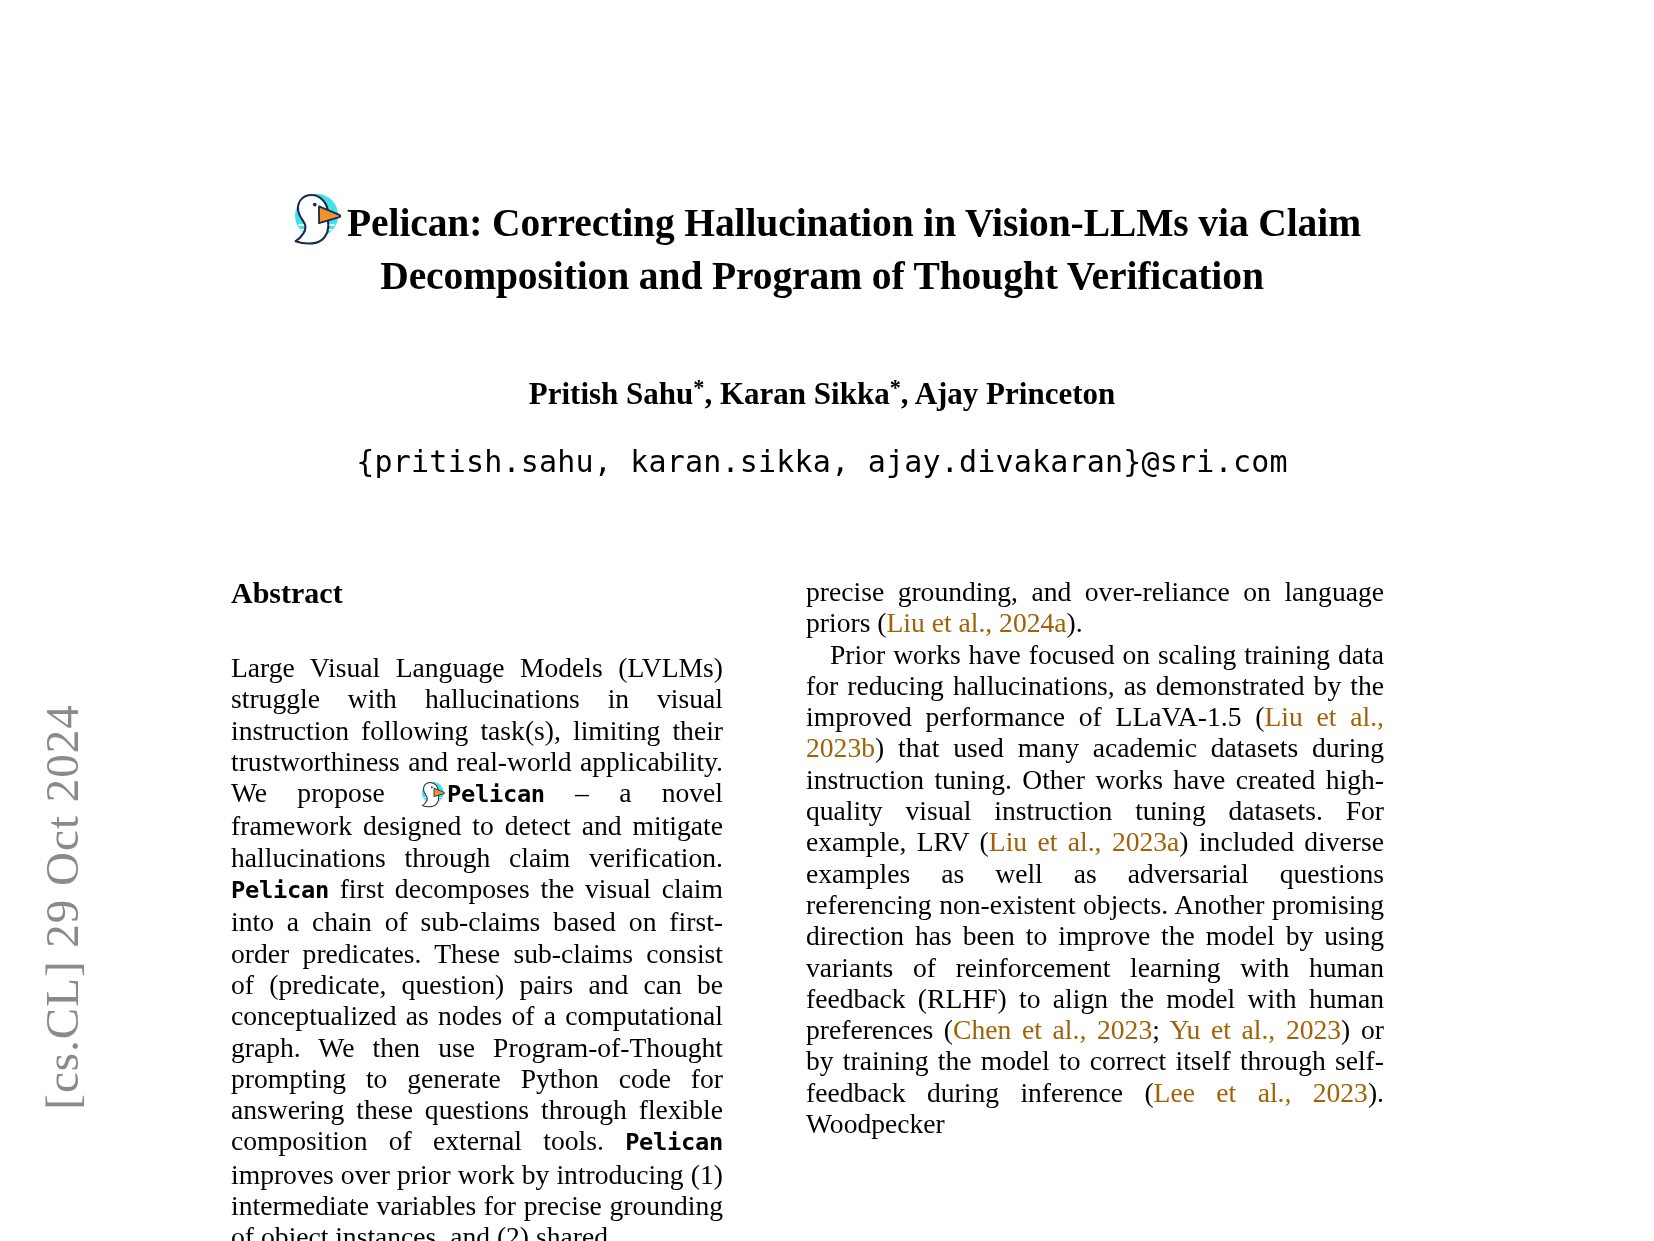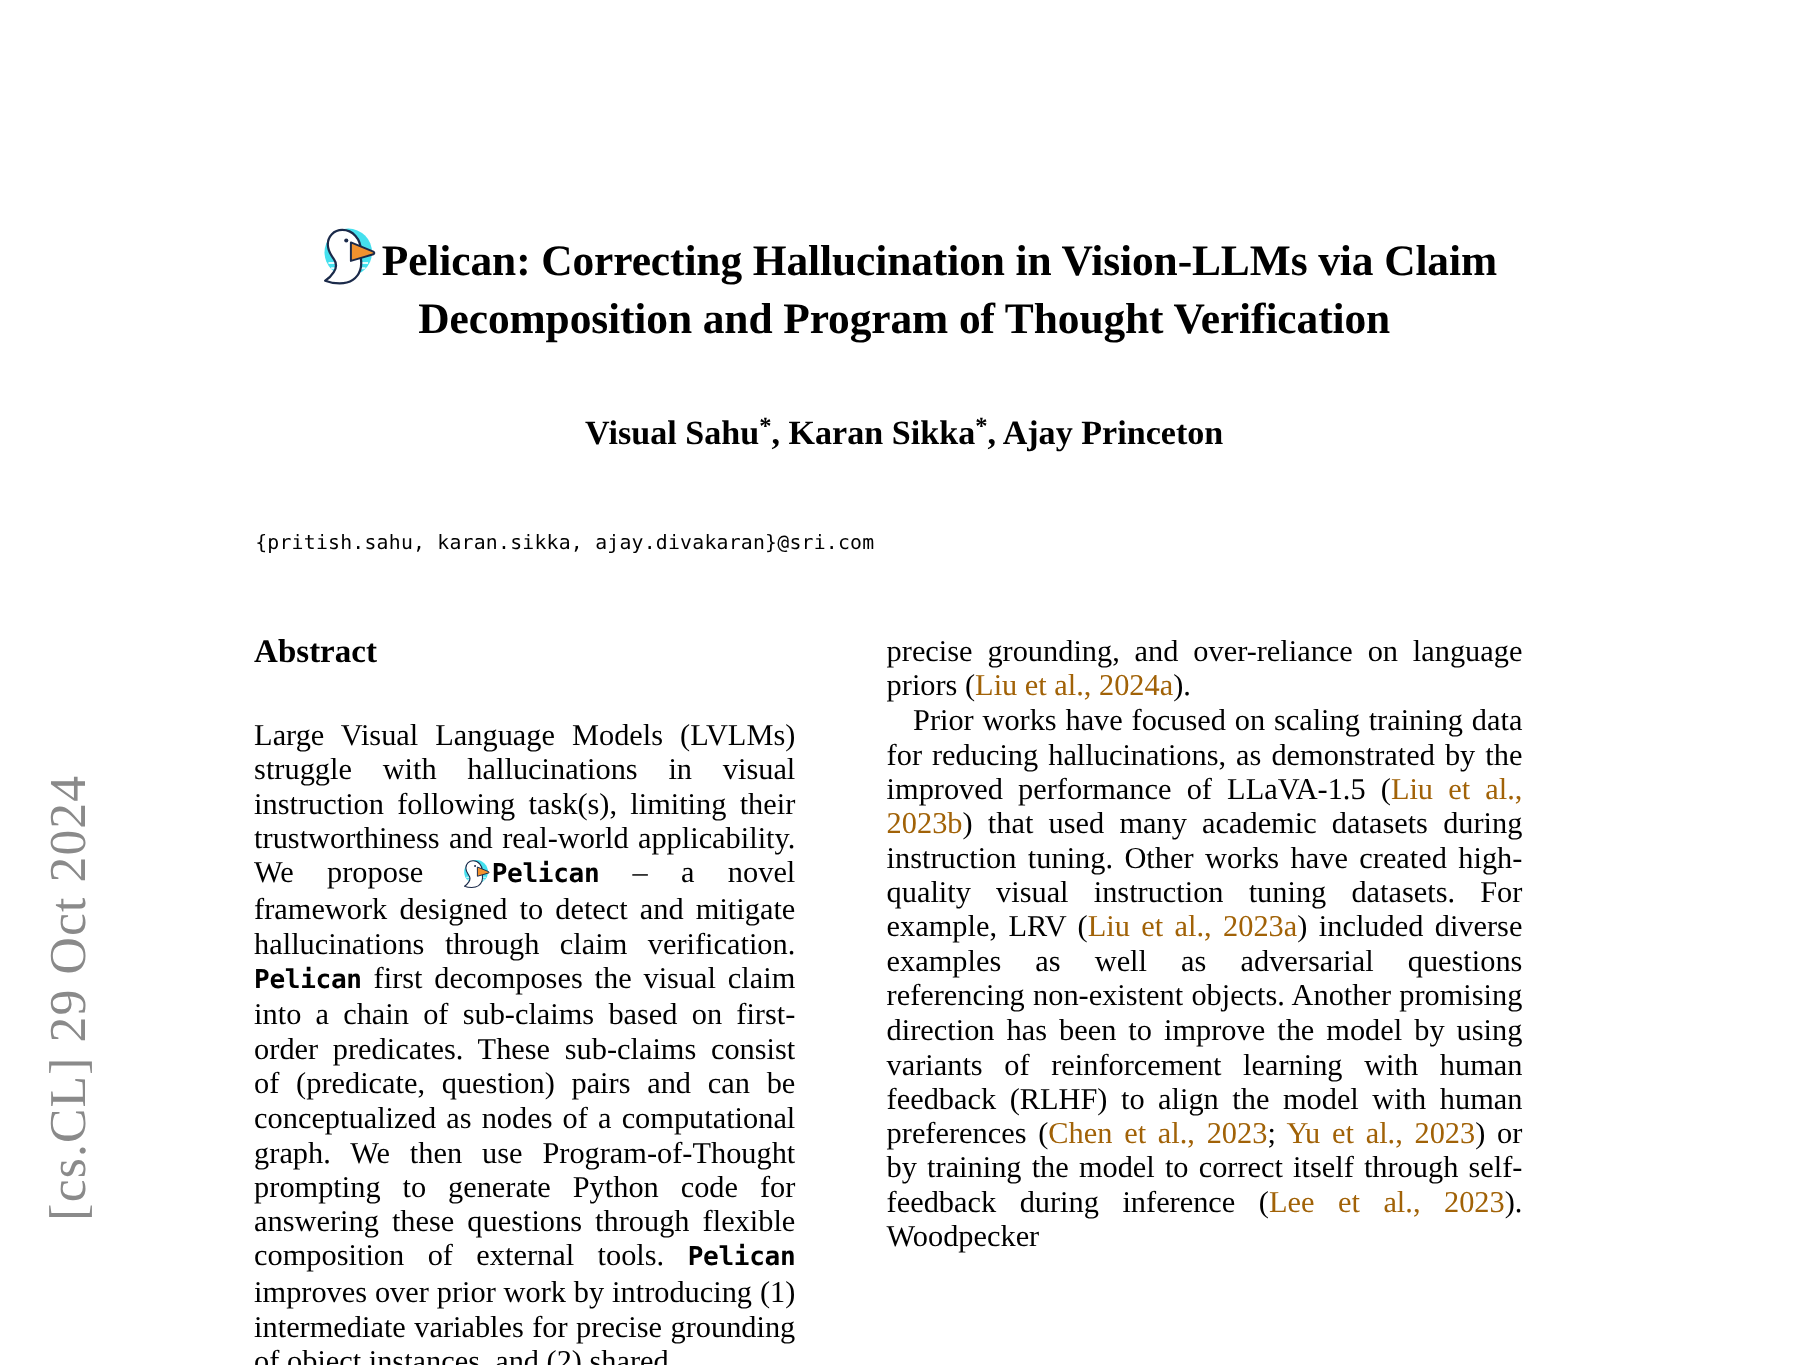--- a/index.html
+++ b/index.html
@@ -38,21 +38,21 @@
     left: 0;
     top: 0;
     width: 1654px;
     height: 1241px;
   }
 
   
   #title-block {
     position: absolute;
     left: 232px;
-    top: 202px;
+    top: 188px;
     width: 1180px;
     text-align: center;
   }
   #title-line-wrap {
     display: block;
     font-size: 39.5px;
     font-weight: bold;
     line-height: 52px;
     letter-spacing: -0.1px;
   }
@@ -88,25 +88,25 @@
     top: 416px;
     width: 1180px;
     text-align: center;
     font-size: 30px;
     line-height: 38px;
     font-weight: normal;
   }
   #emails {
     position: absolute;
     left: 232px;
-    top: 476px;
+    top: 444px;
     width: 1180px;
-    text-align: left;
+    text-align: center;
     font-family: "DejaVu Sans Mono", "Liberation Mono", monospace;
-    font-size: 18px;
+    font-size: 30px;
     line-height: 36px;
     letter-spacing: 0.2px;
   }
   .sup-star {
     font-size: 0.72em;
     vertical-align: 0.42em;
     line-height: 0;
   }
 
   
@@ -165,21 +165,21 @@
           <path d="M47 10 c-13 0 -22 10 -22 22 c0 10 5 16 9 22 c5 7 4 14 0 20 c-5 8 -13 13 -13 13 c0 0 10 4 22 4 c16 0 27 -8 31 -20 c2 -6 2 -12 1 -18 l0 -12 c0 -17 -12 -31 -28 -31 z" fill="#ffffff" stroke="#1b2a4a" stroke-width="3.4" stroke-linejoin="round"></path>
           <path d="M60 29 l34 14 c2 1 2 3 0 4 l-34 10 z" fill="#f2922e" stroke="#1b2a4a" stroke-width="3" stroke-linejoin="round"></path>
           <circle cx="53" cy="26" r="3.1" fill="#1b2a4a"></circle>
         </svg>
       </span><span>Pelican: Correcting Hallucination in Vision-LLMs via Claim</span><br>
       <span>Decomposition and Program of Thought Verification</span>
     </span>
   </div>
 
   <div id="authors">
-    <span>Visual Sahu</span><span class="sup-star">*</span><span>, </span><span>Karan Sikka</span><span class="sup-star">*</span><span>, </span><span>Ajay Princeton</span>
+    <span>Pritish Sahu</span><span class="sup-star">*</span><span>, </span><span>Karan Sikka</span><span class="sup-star">*</span><span>, </span><span>Ajay Princeton</span>
   </div>
 
 
   <div id="emails">{pritish.sahu, karan.sikka, ajay.divakaran}@sri.com</div>
 
   <div id="col-left">
     <div id="abstract-heading">Abstract</div>
     <p class="body-text"><span>Large Visual Language Models (LVLMs) struggle with hallucinations in visual instruction following task(s), limiting their trustworthiness and real-world applicability. We propose </span><span class="logo-abstract"><svg viewBox="0 0 100 100" width="30" height="31" xmlns="http://www.w3.org/2000/svg">
             <circle cx="56" cy="44" r="36" fill="#45e0ee"></circle>
             <path d="M26 60 h60 M30 68 h52 M36 76 h40" stroke="#ffffff" stroke-width="3" opacity="0.85" fill="none"></path>

